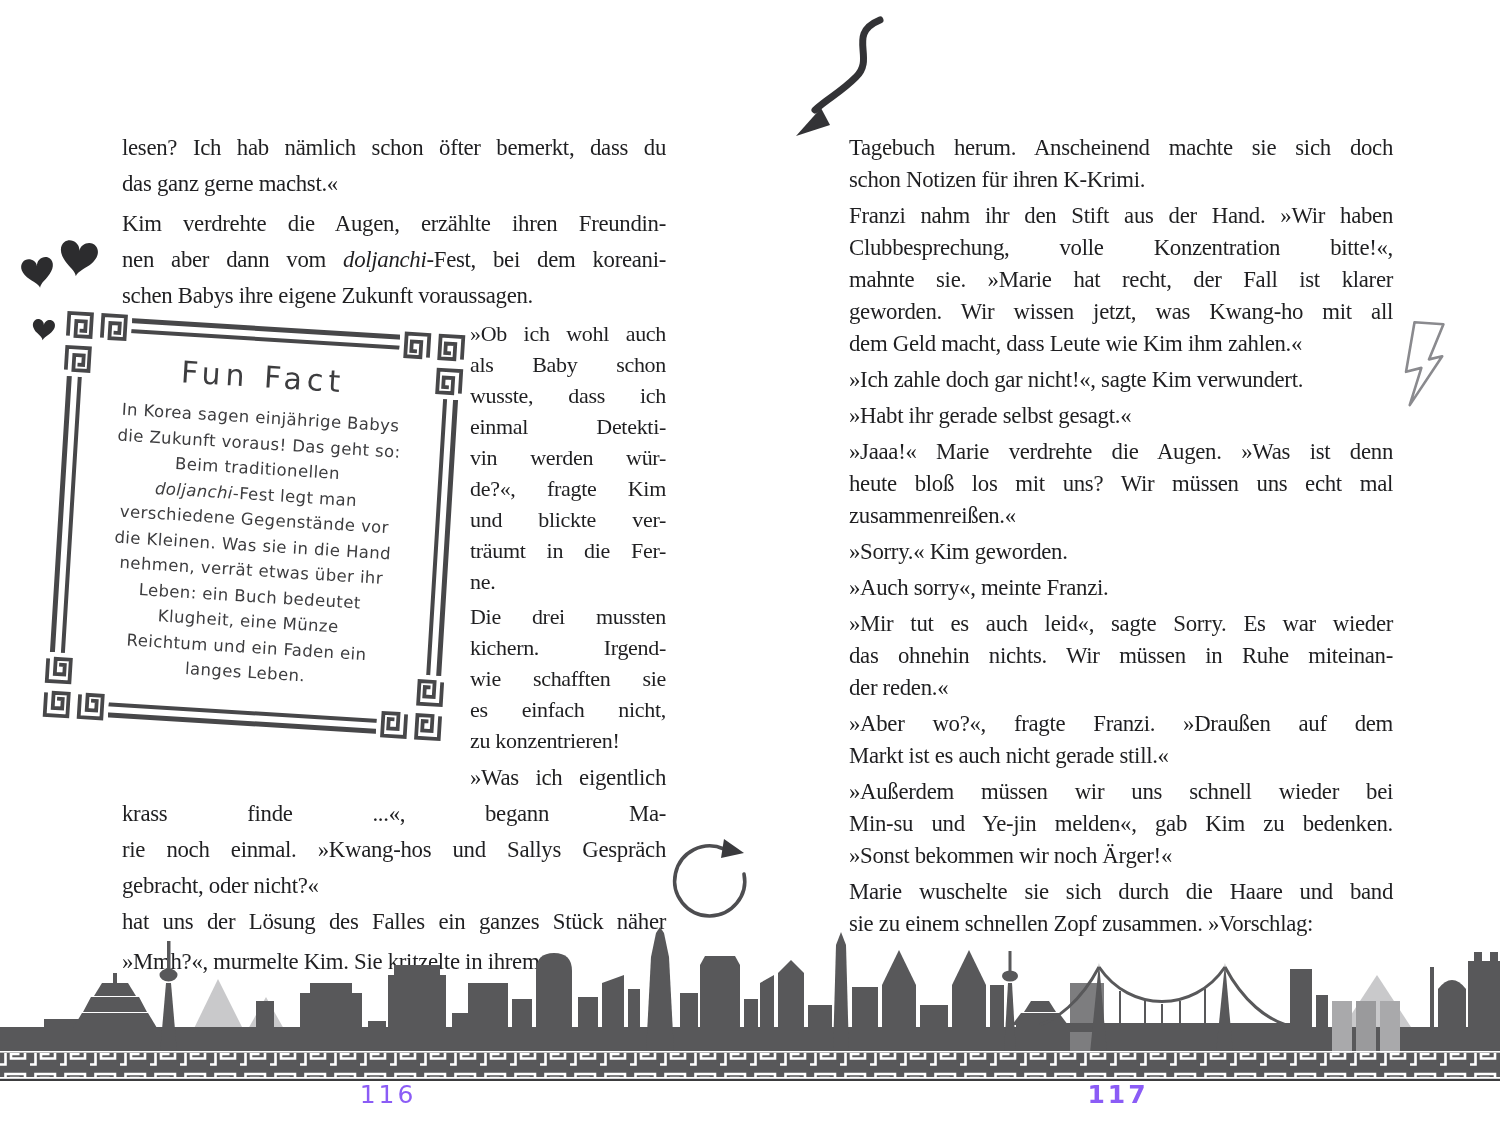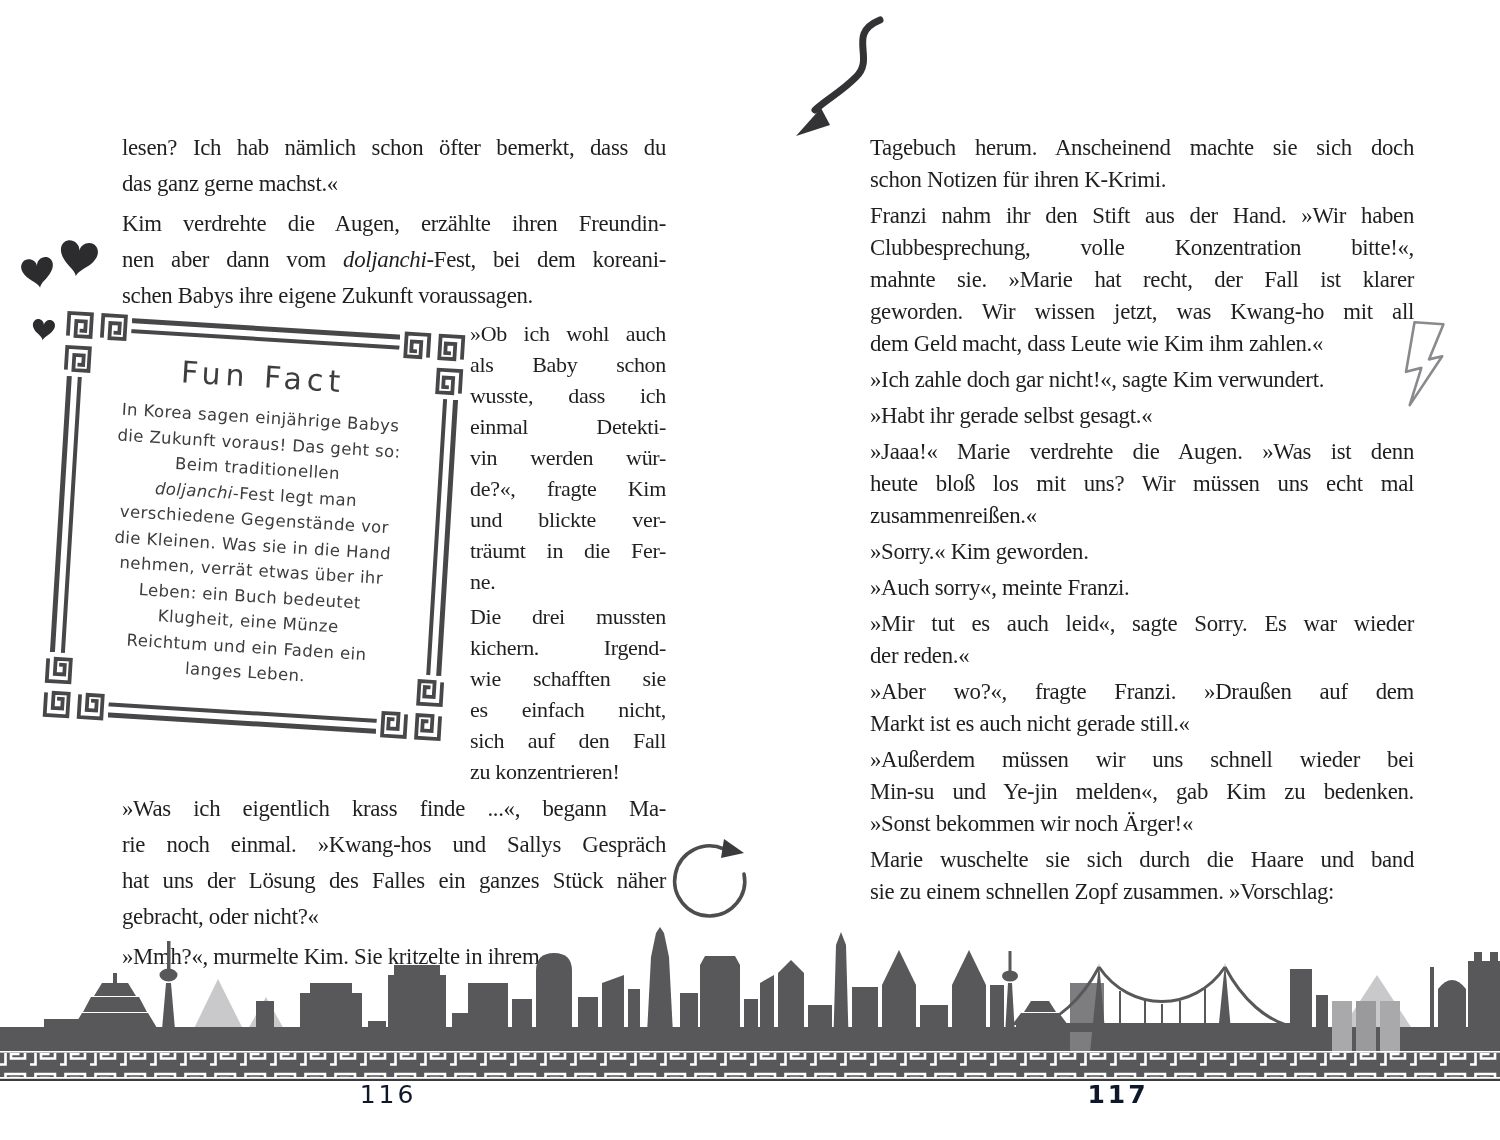--- a/index.html
+++ b/index.html
@@ -4,21 +4,21 @@
 <style>
   html,body { margin:0; padding:0; }
   body {
     width:1500px; height:1140px; position:relative; overflow:hidden;
     background:#ffffff; color:#1f1f21;
     font-family:"Liberation Serif","DejaVu Serif",serif;
   }
   em { font-style:italic; }
   .page { position:absolute; width:552px; font-size:22.8px; line-height:36px; letter-spacing:-0.3px; }
   .page-left  { left:118px; top:126px; }
-  .page-right { left:866px; top:128px; line-height:32px; }
+  .page-right { left:845px; top:128px; line-height:32px; }
   .ln { min-height:1em; }
   .j  { text-align:justify; text-align-last:justify; }
   .para { margin:4px; }
   .para.narrow .ln { line-height:31px; font-size:22px; }
 
   
   .funfact-float { float:left; width:352px; height:458px; }
   .funfact-box {
     position:relative; box-sizing:border-box;
     width:392px; height:400px; margin:8px 0 0 -60px;
@@ -41,21 +41,21 @@
   #deco-hearts    { left:12px;  top:232px; }
   #deco-arrow     { left:788px; top:14px; }
   #deco-lightning { left:1394px; top:318px; transform:rotate(4deg); }
   #deco-circle    { left:664px; top:836px; }
 
   #skyline { position:absolute; left:0; top:925px; }
 
   .page-number {
     position:absolute; top:1080px; width:110px; text-align:center;
     font-family:"DejaVu Sans",sans-serif; font-size:25px; letter-spacing:3px;
-    color:#0f172a; font-weight:500;
+    color:#8b5cf6; font-weight:500;
   }
   #pn-left  { left:333px; }
   #pn-right { left:1063px;font-weight:bold; }
 </style>
 </head>
 <body>
 
 <svg width="0" height="0" style="position:absolute" aria-hidden="true">
   <defs>
     <path id="heart" d="M10 5 C10 1,15 -1,17.5 1.5 C20 4,19 8,15 11.5 C12.5 13.7,10.5 15,10 17 C9.5 15,7.5 13.7,5 11.5 C1 8,0 4,2.5 1.5 C5 -1,10 1,10 5 Z"></path>
@@ -126,29 +126,28 @@
       <div class="ln j">de?«, fragte Kim</div>
       <div class="ln j">und blickte ver-</div>
       <div class="ln j">träumt in die Fer-</div>
       <div class="ln">ne.</div>
     </div>
   <div class="para narrow">
       <div class="ln j">Die drei mussten</div>
       <div class="ln j">kichern. Irgend-</div>
       <div class="ln j">wie schafften sie</div>
       <div class="ln j">es einfach nicht,</div>
-      <div class="ln j">sich auf den Fall</div>
       <div class="ln">zu konzentrieren!</div>
     </div>
 
   <div class="para">
       <div class="ln j">»Was ich eigentlich krass finde ...«, begann Ma-</div>
       <div class="ln j">rie noch einmal. »Kwang-hos und Sallys Gespräch</div>
+      <div class="ln">gebracht, oder nicht?«</div>
       <div class="ln j">hat uns der Lösung des Falles ein ganzes Stück näher</div>
-      <div class="ln">gebracht, oder nicht?«</div>
     </div>
   <div class="para">
       <div class="ln">»Mmh?«, murmelte Kim. Sie kritzelte in ihrem</div>
     </div>
 </div>
 
 <div class="page page-right">
   <div class="para">
       <div class="ln j">Tagebuch herum. Anscheinend machte sie sich doch</div>
       <div class="ln">schon Notizen für ihren K-Krimi.</div>
@@ -172,20 +171,21 @@
       <div class="ln">zusammenreißen.«</div>
     </div>
   <div class="para">
       <div class="ln">»Sorry.« Kim geworden.</div>
     </div>
   <div class="para">
       <div class="ln">»Auch sorry«, meinte Franzi.</div>
     </div>
   <div class="para">
       <div class="ln j">»Mir tut es auch leid«, sagte Sorry. Es war wieder</div>
+      <div class="ln j">das ohnehin nichts. Wir müssen in Ruhe miteinan-</div>
       <div class="ln">der reden.«</div>
     </div>
   <div class="para">
       <div class="ln j">»Aber wo?«, fragte Franzi. »Draußen auf dem</div>
       <div class="ln">Markt ist es auch nicht gerade still.«</div>
     </div>
   <div class="para">
       <div class="ln j">»Außerdem müssen wir uns schnell wieder bei</div>
       <div class="ln j">Min-su und Ye-jin melden«, gab Kim zu bedenken.</div>
       <div class="ln">»Sonst bekommen wir noch Ärger!«</div>

